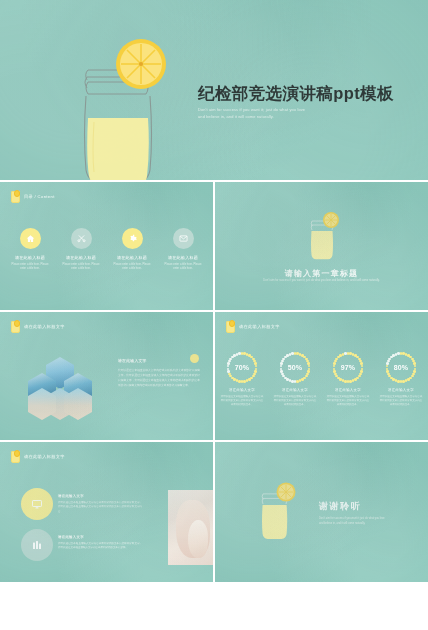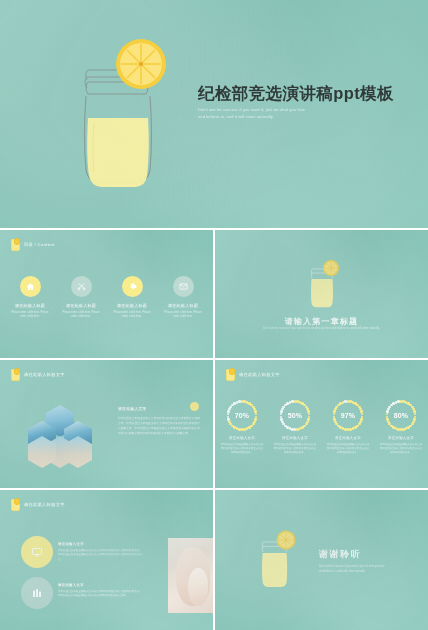--- a/index.html
+++ b/index.html
@@ -13,21 +13,21 @@
   .slide::after{content:"";position:absolute;inset:0;pointer-events:none;
     background:
       radial-gradient(circle at 18% 28%, rgba(255,255,255,.13) 0 22%, rgba(255,255,255,0) 60%),
       radial-gradient(circle at 72% 72%, rgba(255,255,255,.10) 0 18%, rgba(255,255,255,0) 55%),
       radial-gradient(circle at 46% 8%, rgba(90,150,140,.13) 0 26%, rgba(0,0,0,0) 62%),
       radial-gradient(circle at 88% 20%, rgba(90,150,140,.10) 0 16%, rgba(0,0,0,0) 50%),
       radial-gradient(circle at 8% 88%, rgba(90,150,140,.12) 0 20%, rgba(0,0,0,0) 55%);
     opacity:.9;}
 
   
-  .hero{width:428px;height:228px;}
+  .hero{width:428px;height:180px;}
   .hero-inner{position:absolute;inset:0;z-index:3;}
 
   .jar-wrap{position:absolute;left:62px;top:36px;width:112px;height:152px;}
 
   .hero-text{position:absolute;left:198px;top:84px;width:222px;}
   .hero-title{font-size:16.5px;font-weight:700;color:#2f3a39;letter-spacing:.4px;line-height:1.1;white-space:nowrap;}
   .hero-sub{margin-top:5px;font-size:3.9px;line-height:1.75;color:#e9f3ef;opacity:.85;letter-spacing:.15px;}
 
   
   .hdr{position:absolute;left:11px;top:8px;display:flex;align-items:center;gap:4px;z-index:4;}

